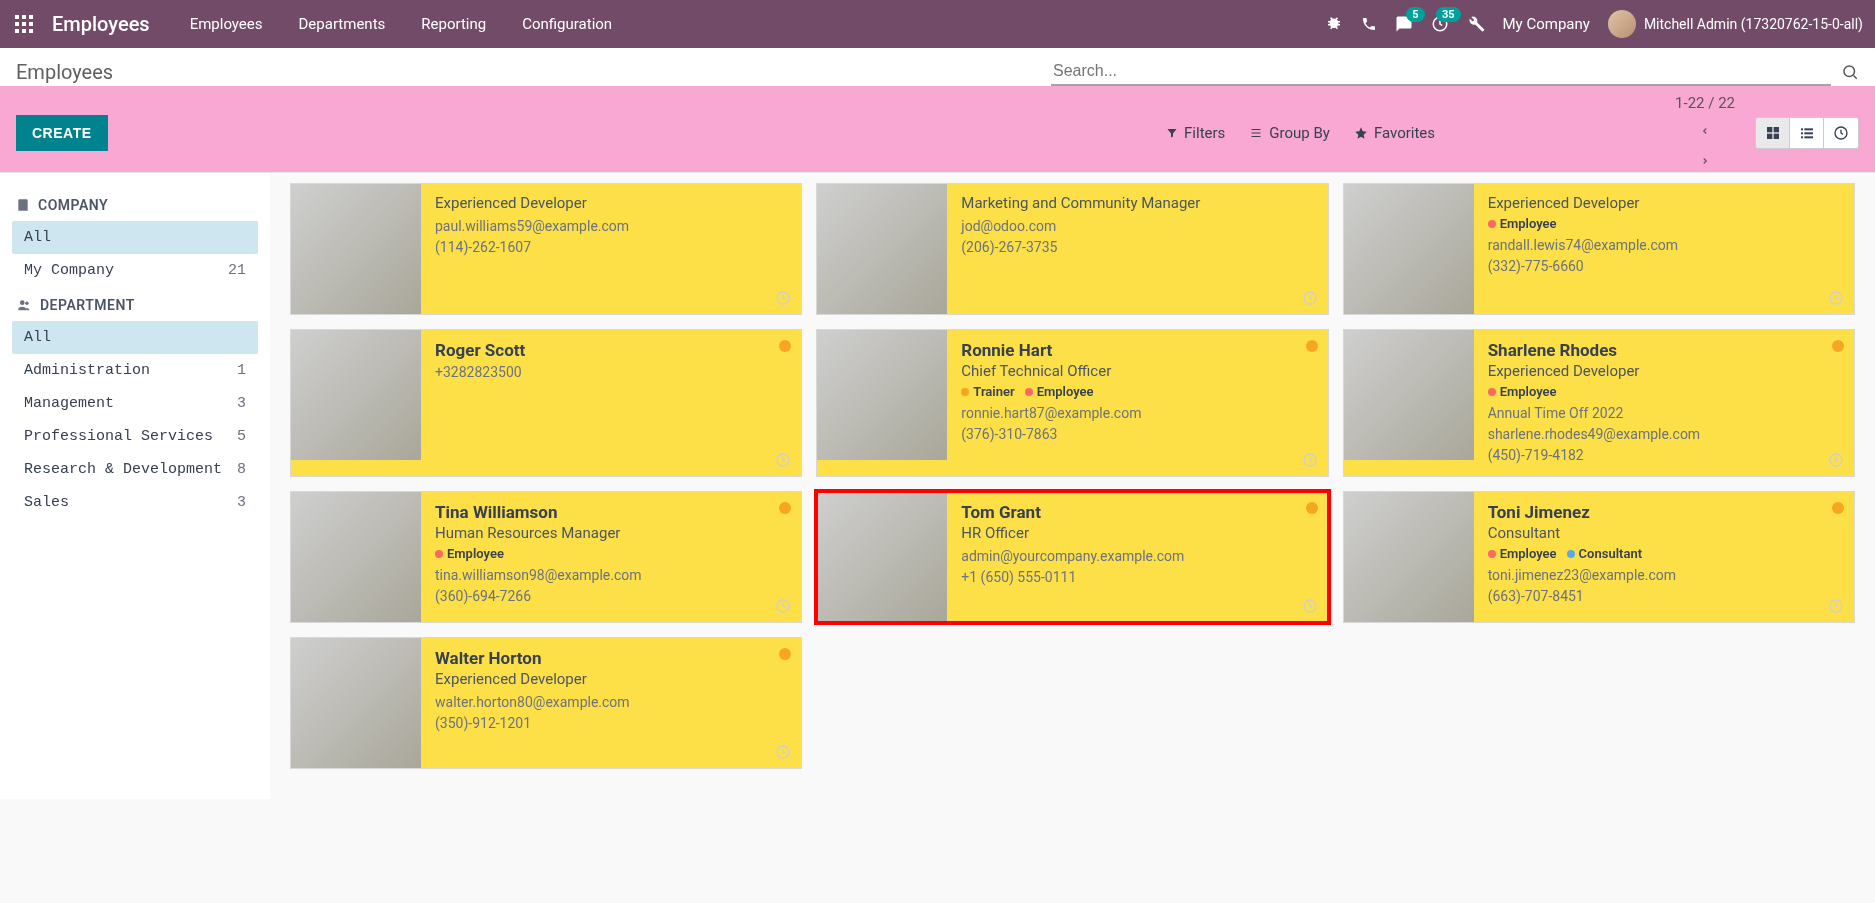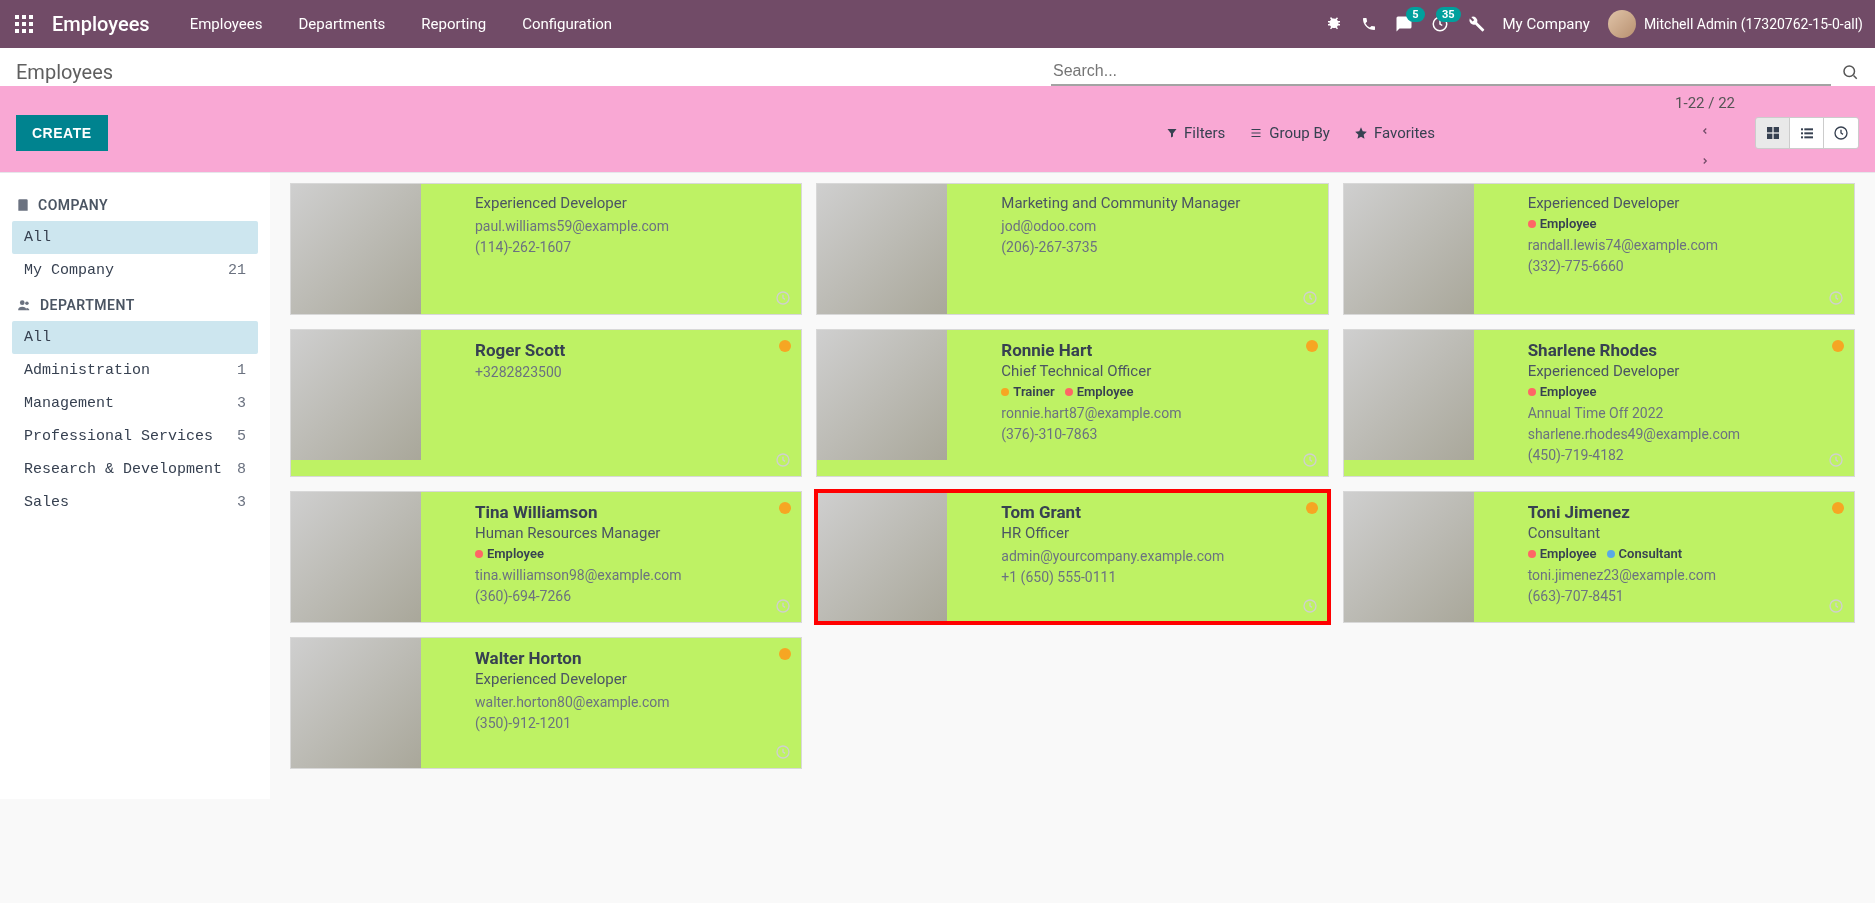--- a/index.html
+++ b/index.html
@@ -44,21 +44,21 @@
 
 .main { display: flex; }
 .sidebar { width: 270px; padding: 14px 12px; background: #fff; }
 .sb-section-title { display: flex; align-items: center; gap: 8px; color: #4b5563; font-weight: 600; margin: 10px 4px 8px; letter-spacing: 0.5px; }
 .sb-item { display: flex; justify-content: space-between; padding: 8px 12px; cursor: pointer; color: #374151; font-size: 15px; border-radius: 2px; font-family: Liberation Mono, monospace; }
 .sb-item.active { background: #cde6ef; }
 .sb-item .count { color: #6b7280; }
 
 
 .cards { flex: 1; padding: 10px 20px 30px; display: grid; grid-template-columns: repeat(3, 1fr); gap: 14px; align-content: start; }
-.card { background: #bef264; border: 1px solid #d8d8d8; display: flex; position: relative; min-height: 130px; cursor: pointer; gap: 40px; }
+.card { background: #fde047; border: 1px solid #d8d8d8; display: flex; position: relative; min-height: 130px; cursor: pointer; }
 .card.highlighted { outline: 4px solid #ff0000; outline-offset: -2px; }
 .card .photo { width: 130px; height: 130px; flex-shrink: 0; background: linear-gradient(135deg,#cfcfcf,#a9a79a); }
 .card .body { padding: 10px 14px; flex: 1; position: relative; }
 .card .name { font-size: 17px; color: #374151; font-weight: 700; margin-bottom: 2px; }
 .card .role { font-size: 15px; color: #4b5563; margin-bottom: 4px; }
 .card .tags { display: flex; gap: 10px; margin-bottom: 4px; flex-wrap: wrap; }
 .card .tag { font-size: 13px; font-weight: 600; color: #374151; display: inline-flex; align-items: center; gap: 4px; }
 .card .tag-dot { width: 8px; height: 8px; border-radius: 50%; display: inline-block; }
 .card .line { font-size: 14px; color: #6b7280; line-height: 1.5; }
 .card .status-dot { position: absolute; top: 10px; right: 10px; width: 12px; height: 12px; border-radius: 50%; background: #f6a623; }

